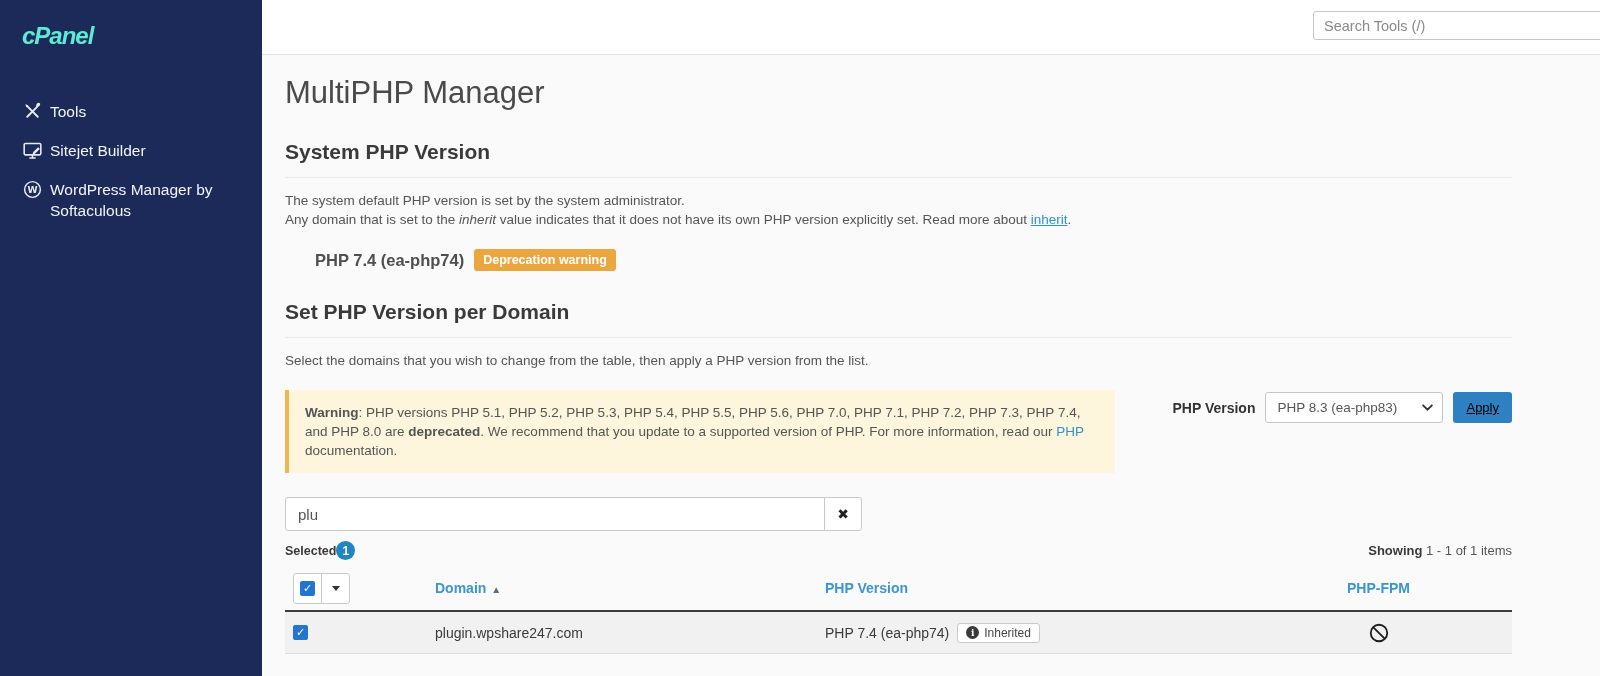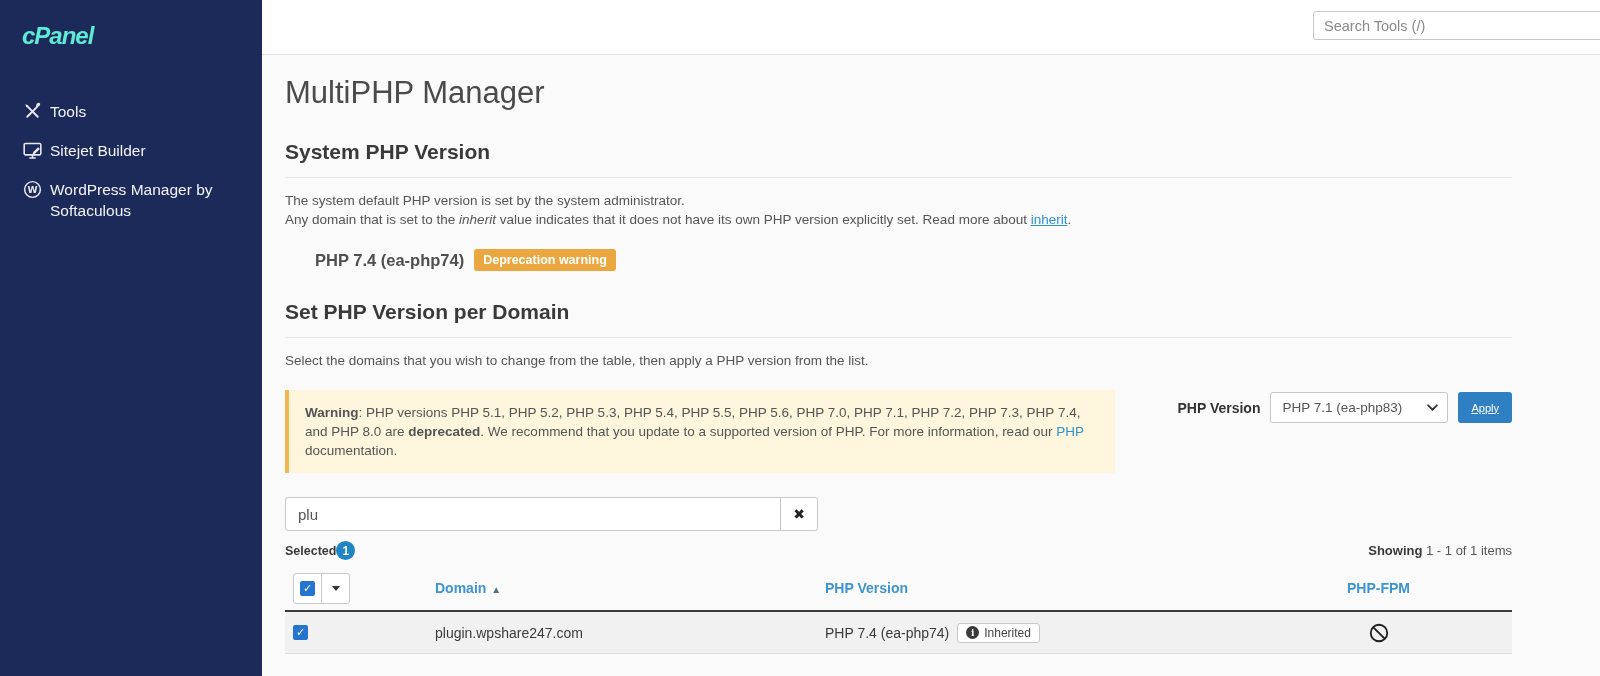--- a/index.html
+++ b/index.html
@@ -74,28 +74,28 @@
   .apply-group { display:flex; align-items:center; gap:10px; margin-top:2px; }
   .php-version-label { font-size:14px; font-weight:bold; color:#333; white-space:nowrap; }
   .php-select {
     width:178px; height:31px; background:#fff; border:1px solid #c6c6c6; border-radius:3px;
     display:flex; align-items:center; justify-content:space-between;
     padding:0 9px 0 11px; font-size:13.5px; color:#555; cursor:pointer;
   }
   .php-select .chev svg { width:11px; height:7px; display:block; }
   .apply-btn {
     height:31px; padding:0 13px; background:var(--apply_button_bg,#2e80c2);
-    color:#ffffff; font-size:11px; border:none; border-radius:3px; cursor:pointer;
+    color:#000000; font-size:13px; border:none; border-radius:3px; cursor:pointer;
     font-family:"Liberation Sans","DejaVu Sans",sans-serif;
     text-decoration:underline;
   }
 
   .filter-row { margin-top:24px; display:flex; }
   .filter-input {
-    width:496px; height:34px; border:1px solid #c9c9c9; border-radius:3px 0 0 3px;
+    width:540px; height:34px; border:1px solid #c9c9c9; border-radius:3px 0 0 3px;
     padding:8px 12px; font-size:15px; color:#555; outline:none; background:#fff;
     font-family:"Liberation Sans","DejaVu Sans",sans-serif;
   }
   .filter-clear {
     width:38px; height:34px; margin-left:-1px;
     border:1px solid #c9c9c9; border-radius:0 3px 3px 0; background:#fff;
     font-size:14px; color:#222; cursor:pointer; line-height:32px; text-align:center;
   }
 
   .meta-row { margin-top:10px; display:flex; justify-content:space-between; align-items:center; }
@@ -211,21 +211,21 @@
       <h2 class="section-heading">Set PHP Version per Domain</h2>
       <p class="desc">Select the domains that you wish to change from the table, then apply a PHP version from the list.</p>
 
       <div class="controls-row">
         <div class="warning-box">
           <b>Warning</b><span>: PHP versions PHP 5.1, PHP 5.2, PHP 5.3, PHP 5.4, PHP 5.5, PHP 5.6, PHP 7.0, PHP 7.1, PHP 7.2, PHP 7.3, PHP 7.4, and PHP 8.0 are </span><b>deprecated</b><span>. We recommend that you update to a supported version of PHP. For more information, read our </span><a class="lnk" style="text-decoration:none">PHP</a><span> documentation.</span>
         </div>
         <div class="apply-group">
           <span class="php-version-label">PHP Version</span>
           <div class="php-select">
-            <span>PHP 7.1 (ea-php83)</span>
+            <span>PHP 8.3 (ea-php83)</span>
             <span class="chev">
               <svg viewBox="0 0 10 6">
                   <path d="M1 1 l4 4 4-4" stroke="#333" stroke-width="1.6" fill="none" stroke-linecap="round"></path>
                 </svg>
             </span>
           </div>
           <button class="apply-btn">Apply</button>
         </div>
       </div>
 

